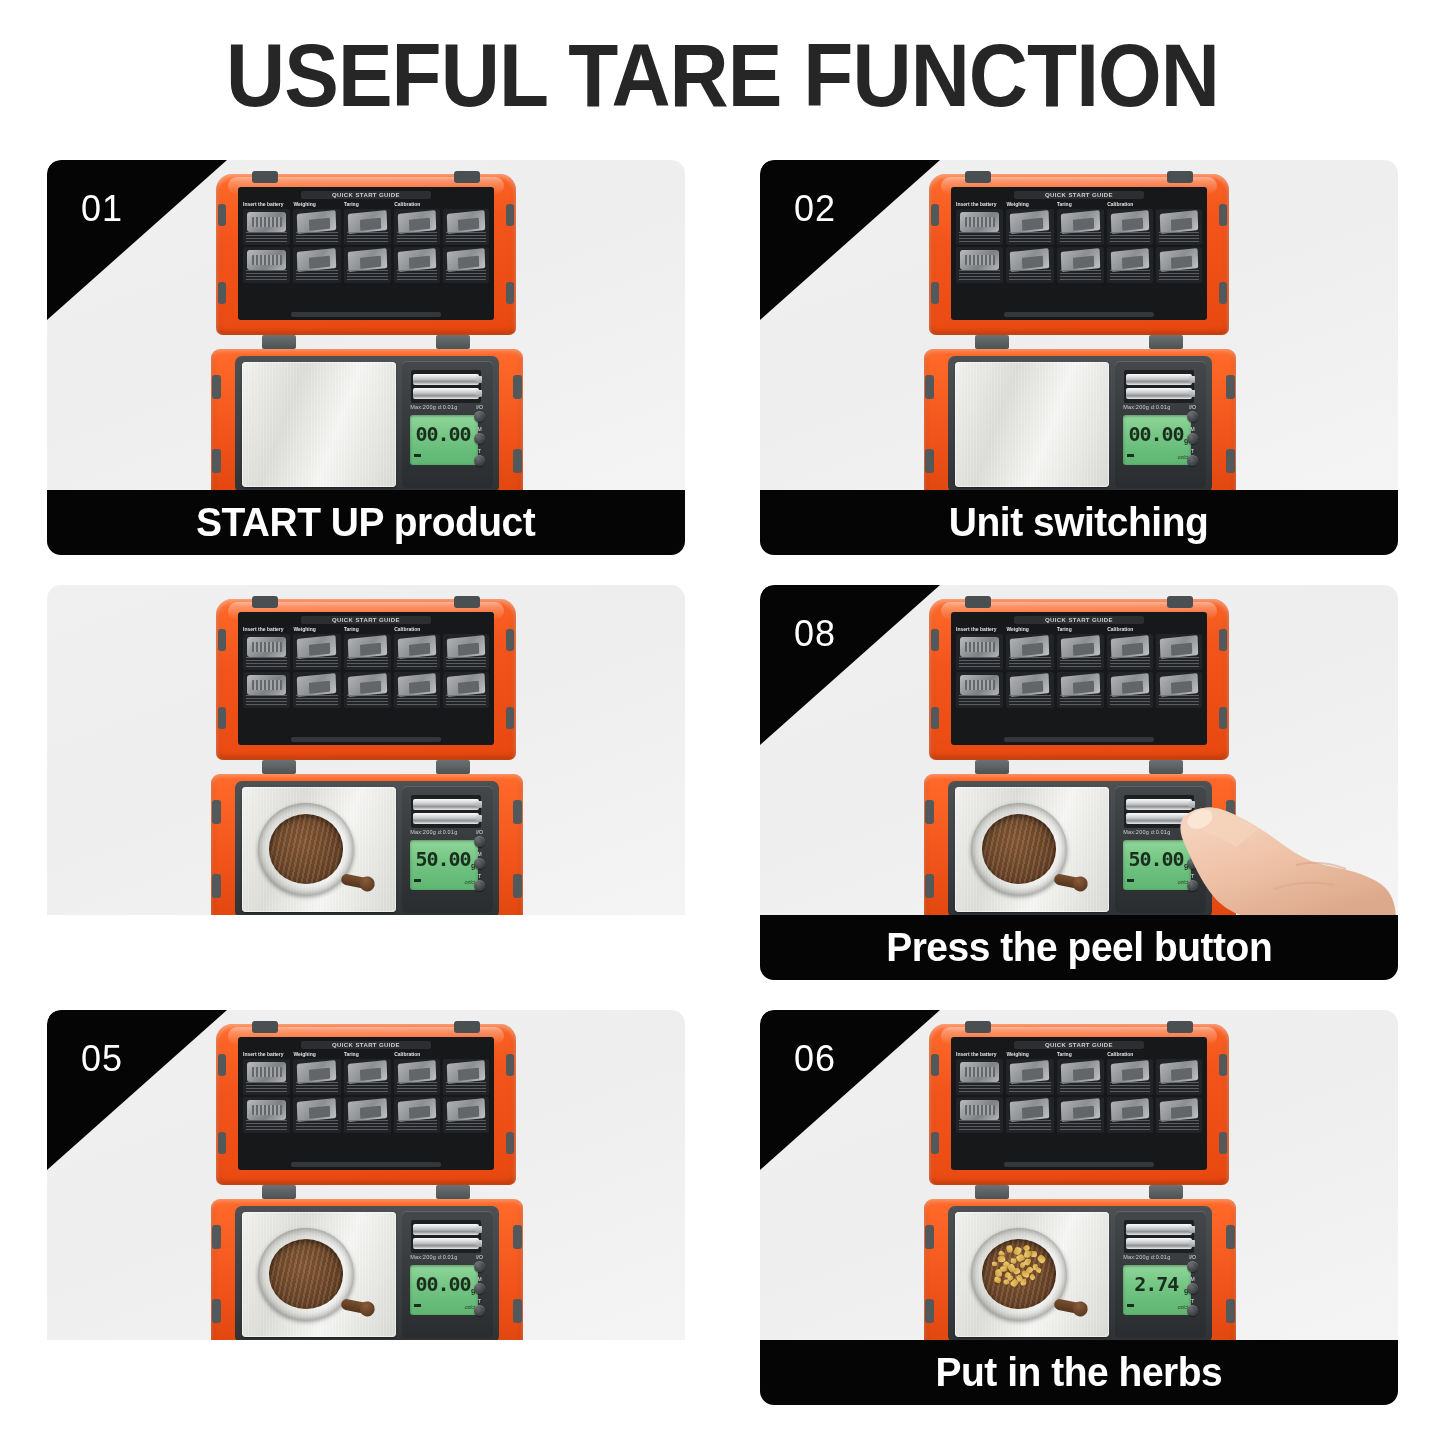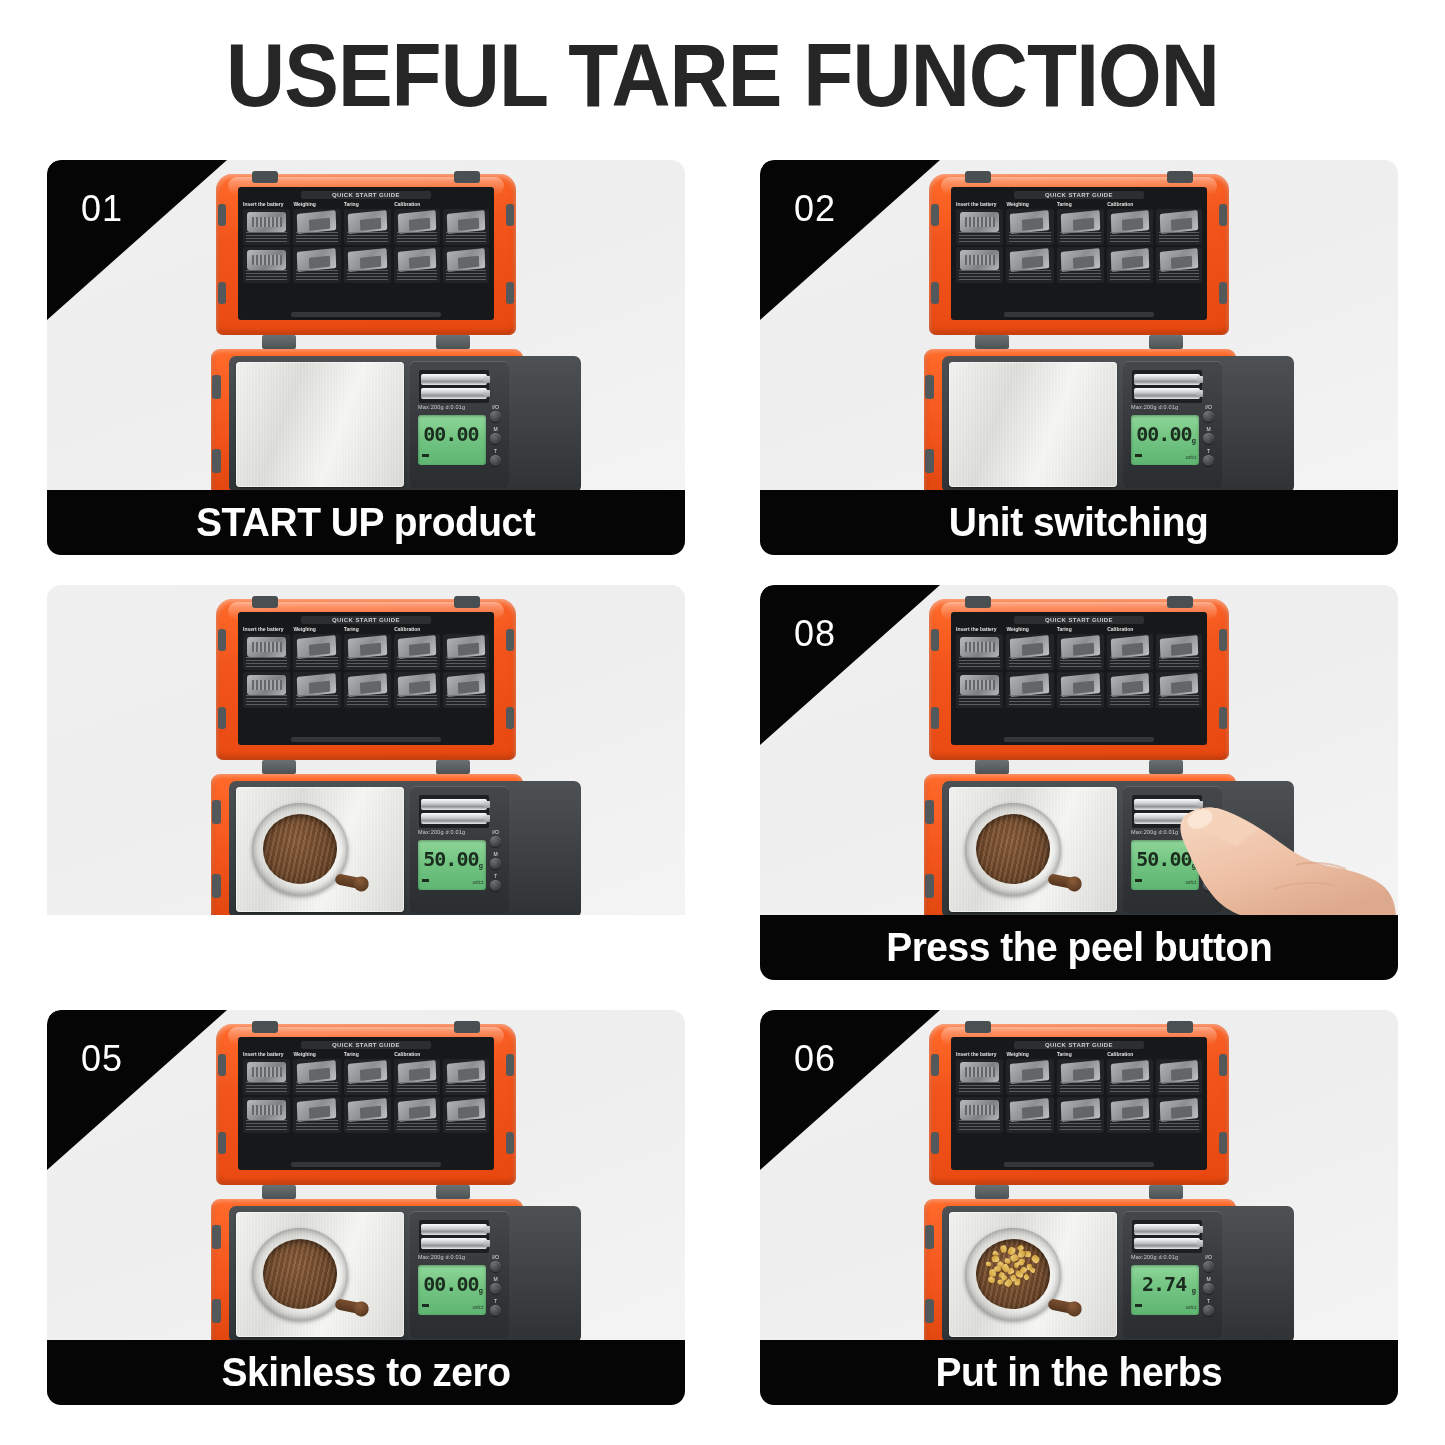--- a/index.html
+++ b/index.html
@@ -285,22 +285,22 @@
     background:#53585b;
     border-radius:3px;
   }
   .basepad.l1 { left: 1px; top: 26px; }
   .basepad.l2 { left: 1px; top: 100px; }
   .basepad.r1 { right: 1px; top: 26px; }
   .basepad.r2 { right: 1px; top: 100px; }
 
   .inner {
     position: absolute;
-    left: 18px; top: 7px;
-    width: 352px; height: 137px;
+    left: 24px; top: 7px;
+    width: 264px; height: 137px;
     background: linear-gradient(180deg, #4d5154 0%, #3b3f42 60%, #2f3234 100%);
     border-radius: 7px;
     display: flex;
   }
 
   
   .platform {
     position: relative;
     margin: 6px 0 6px 7px;
     width: 168px;
@@ -1213,23 +1213,20 @@
                     </div>
                   </div>
                 </div>
               </div>
             </div>
           </div>
           <div class="badge">
             <div class="tri"></div>
             <div class="num">05</div>
           </div>
-        </div>
-        <div class="caption">
-          <span>Skinless to zero</span>
         </div>
       </div>
       <div class="panel">
         <div class="stage">
           <div class="shadow"></div>
           <div class="device">
             <div class="lid">
               <div class="clasp l"></div>
               <div class="clasp r"></div>
               <div class="lidpad l1"></div>

